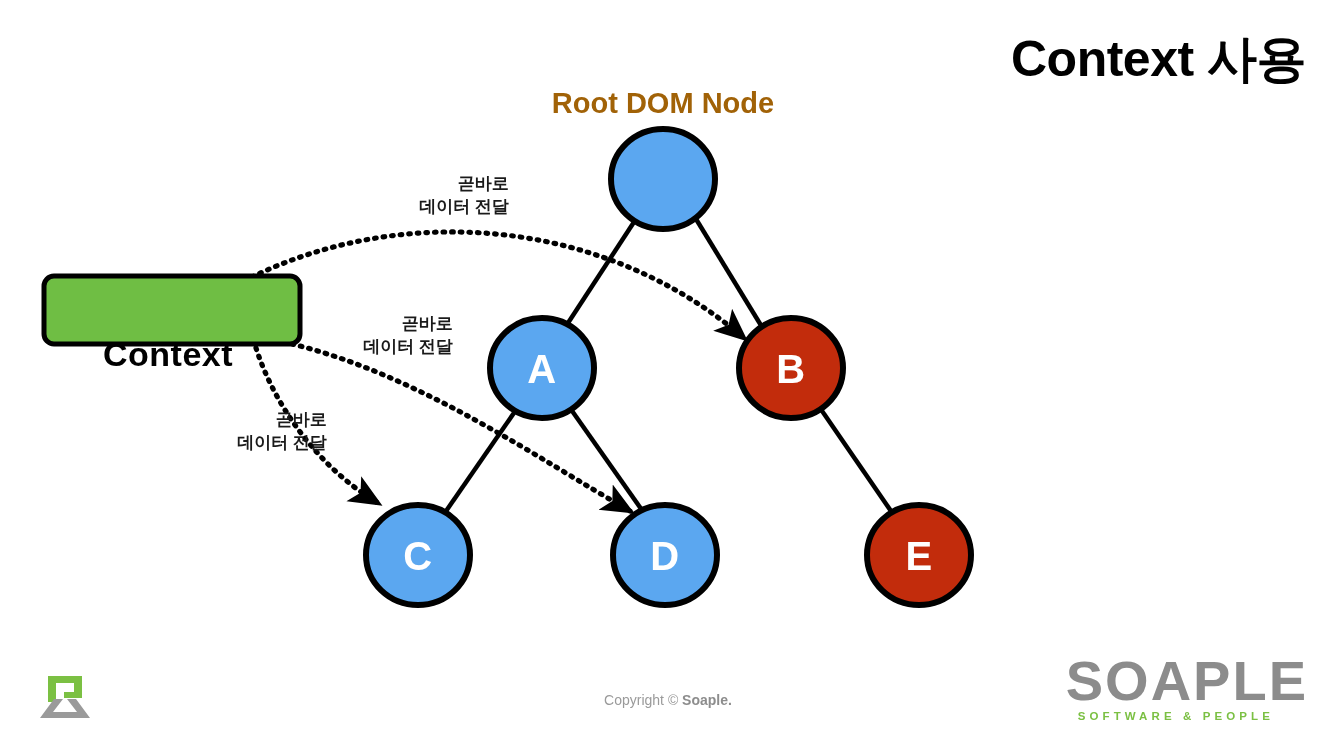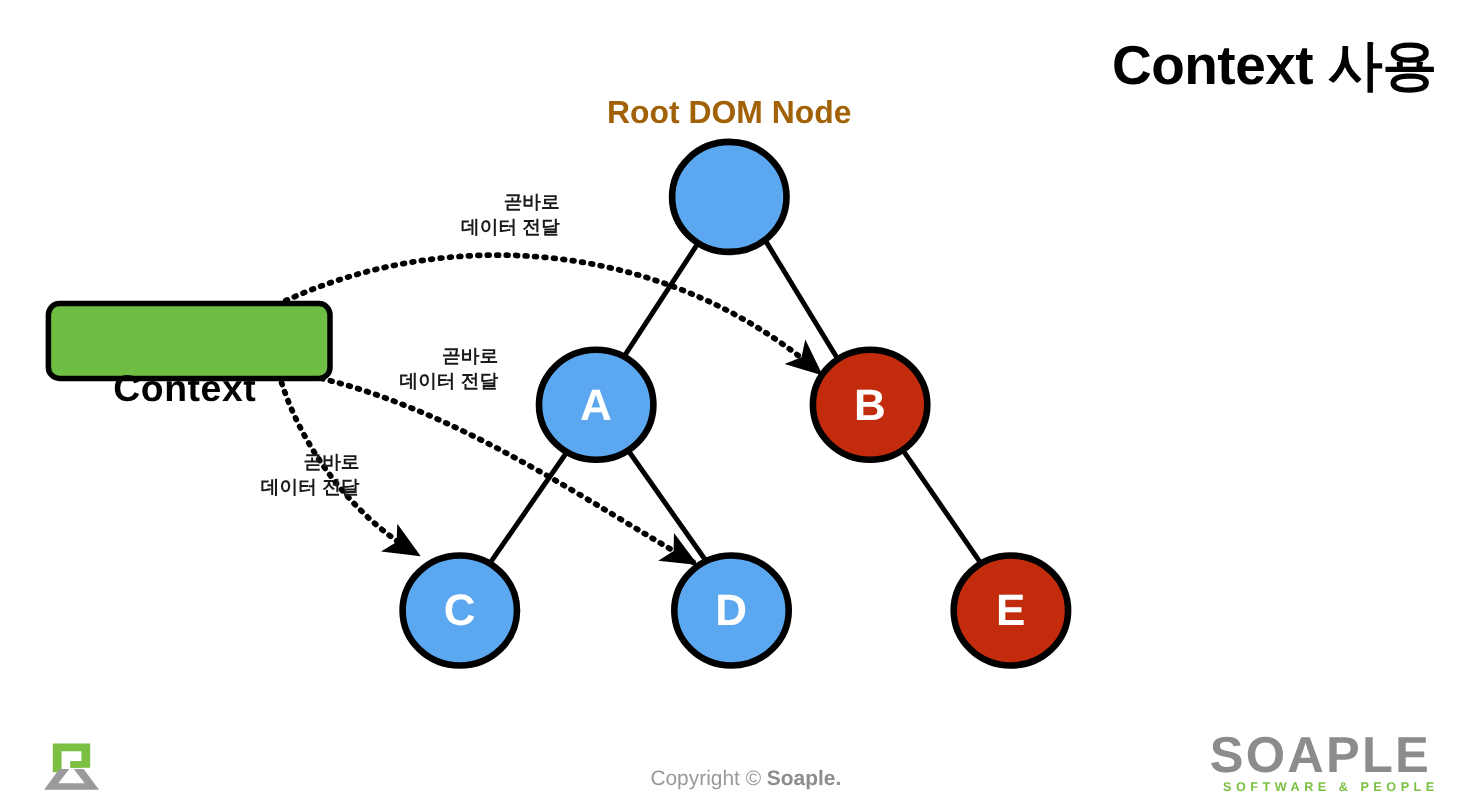--- a/index.html
+++ b/index.html
@@ -78,25 +78,24 @@
     line-height: 1.35;
     text-align: right;
     white-space: nowrap;
   }
 
   
   #footer-copyright {
     position: absolute;
     left: 50%;
     transform: translateX(-50%);
-    bottom: 16px;
-    font-size: 19px;
+    bottom: 28px;
+    font-size: 14px;
     color: #9a9a9a;
     white-space: nowrap;
-    margin-left: 10px;
   }
   #footer-copyright .brand {
     font-weight: 700;
     color: #8d8d8d;
   }
 
   #footer-logo-left {
     position: absolute;
     left: 34px;
     bottom: 12px;
@@ -105,21 +104,21 @@
   }
 
   #footer-logo-right {
     position: absolute;
     right: 28px;
     bottom: 14px;
     text-align: left;
     line-height: 1;
   }
   #logo-wordmark {
-    font-size: 46px;
+    font-size: 56px;
     font-weight: 700;
     color: #8c8c8c;
     letter-spacing: 2px;
   }
   #logo-tagline {
     font-size: 11.5px;
     font-weight: 700;
     color: #7bc043;
     letter-spacing: 4.1px;
     margin-top: 2px;

